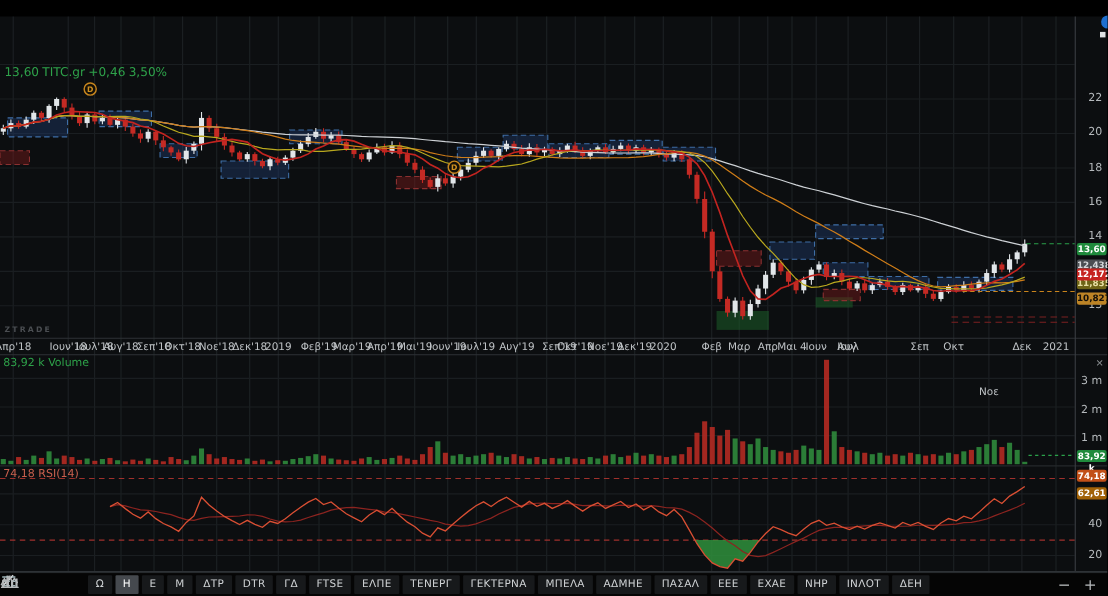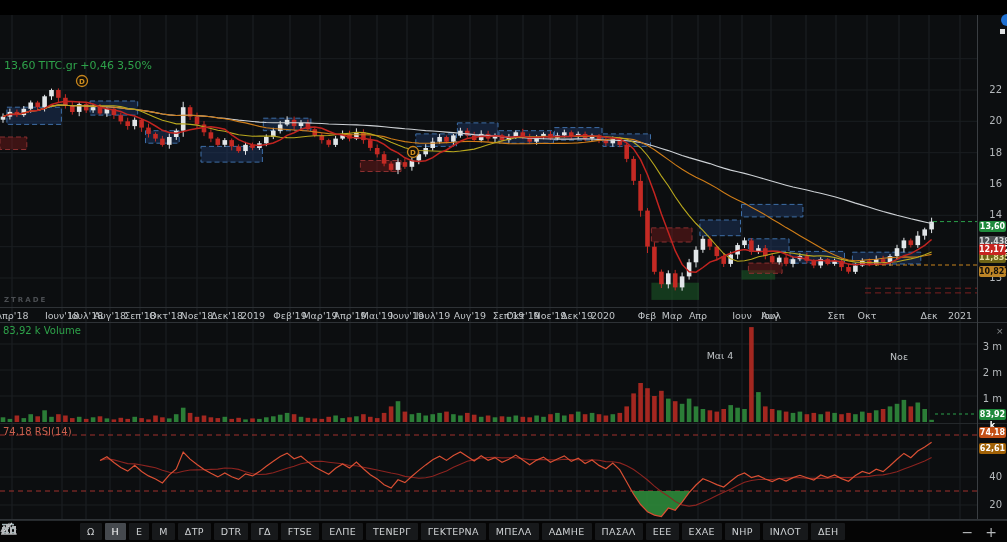--- a/index.html
+++ b/index.html
@@ -577,21 +577,21 @@
         <span class="xtick" style="left: 433px;">Ιουλ'19</span>
         <span class="xtick" style="left: 470px;">Αυγ'19</span>
         <span class="xtick" style="left: 497px; padding-left: 23px;">Σεπ'19</span>
         <span class="xtick" style="left: 523px;">Οκτ'19</span>
         <span class="xtick" style="left: 550px;">Νοε'19</span>
         <span class="xtick" style="left: 577px;">Δεκ'19</span>
         <span class="xtick" style="left: 603px;">2020</span>
         <span class="xtick" style="left: 647px;">Φεβ</span>
         <span class="xtick" style="left: 672px;">Μαρ</span>
         <span class="xtick" style="left: 698px;">Απρ</span>
-        <span class="xtick" style="left: 720px; margin-top: 40px;">Μαι 4</span>
+        <span class="xtick" style="left: 720px;">Μαι 4</span>
         <span class="xtick" style="left: 742px;">Ιουν</span>
         <span class="xtick" style="left: 771px;">Ιουλ</span>
         <span class="xtick" style="left: 770px;">Αυγ</span>
         <span class="xtick" style="left: 836px;">Σεπ</span>
         <span class="xtick" style="left: 867px;">Οκτ</span>
         <span class="xtick" style="left: 899px; margin-top: 41px;">Νοε</span>
         <span class="xtick" style="left: 929px;">Δεκ</span>
         <span class="xtick" style="left: 960px;">2021</span>
         <span class="ptick" style="top: 84px;">22</span>
         <span class="ptick" style="top: 115px;">20</span>

